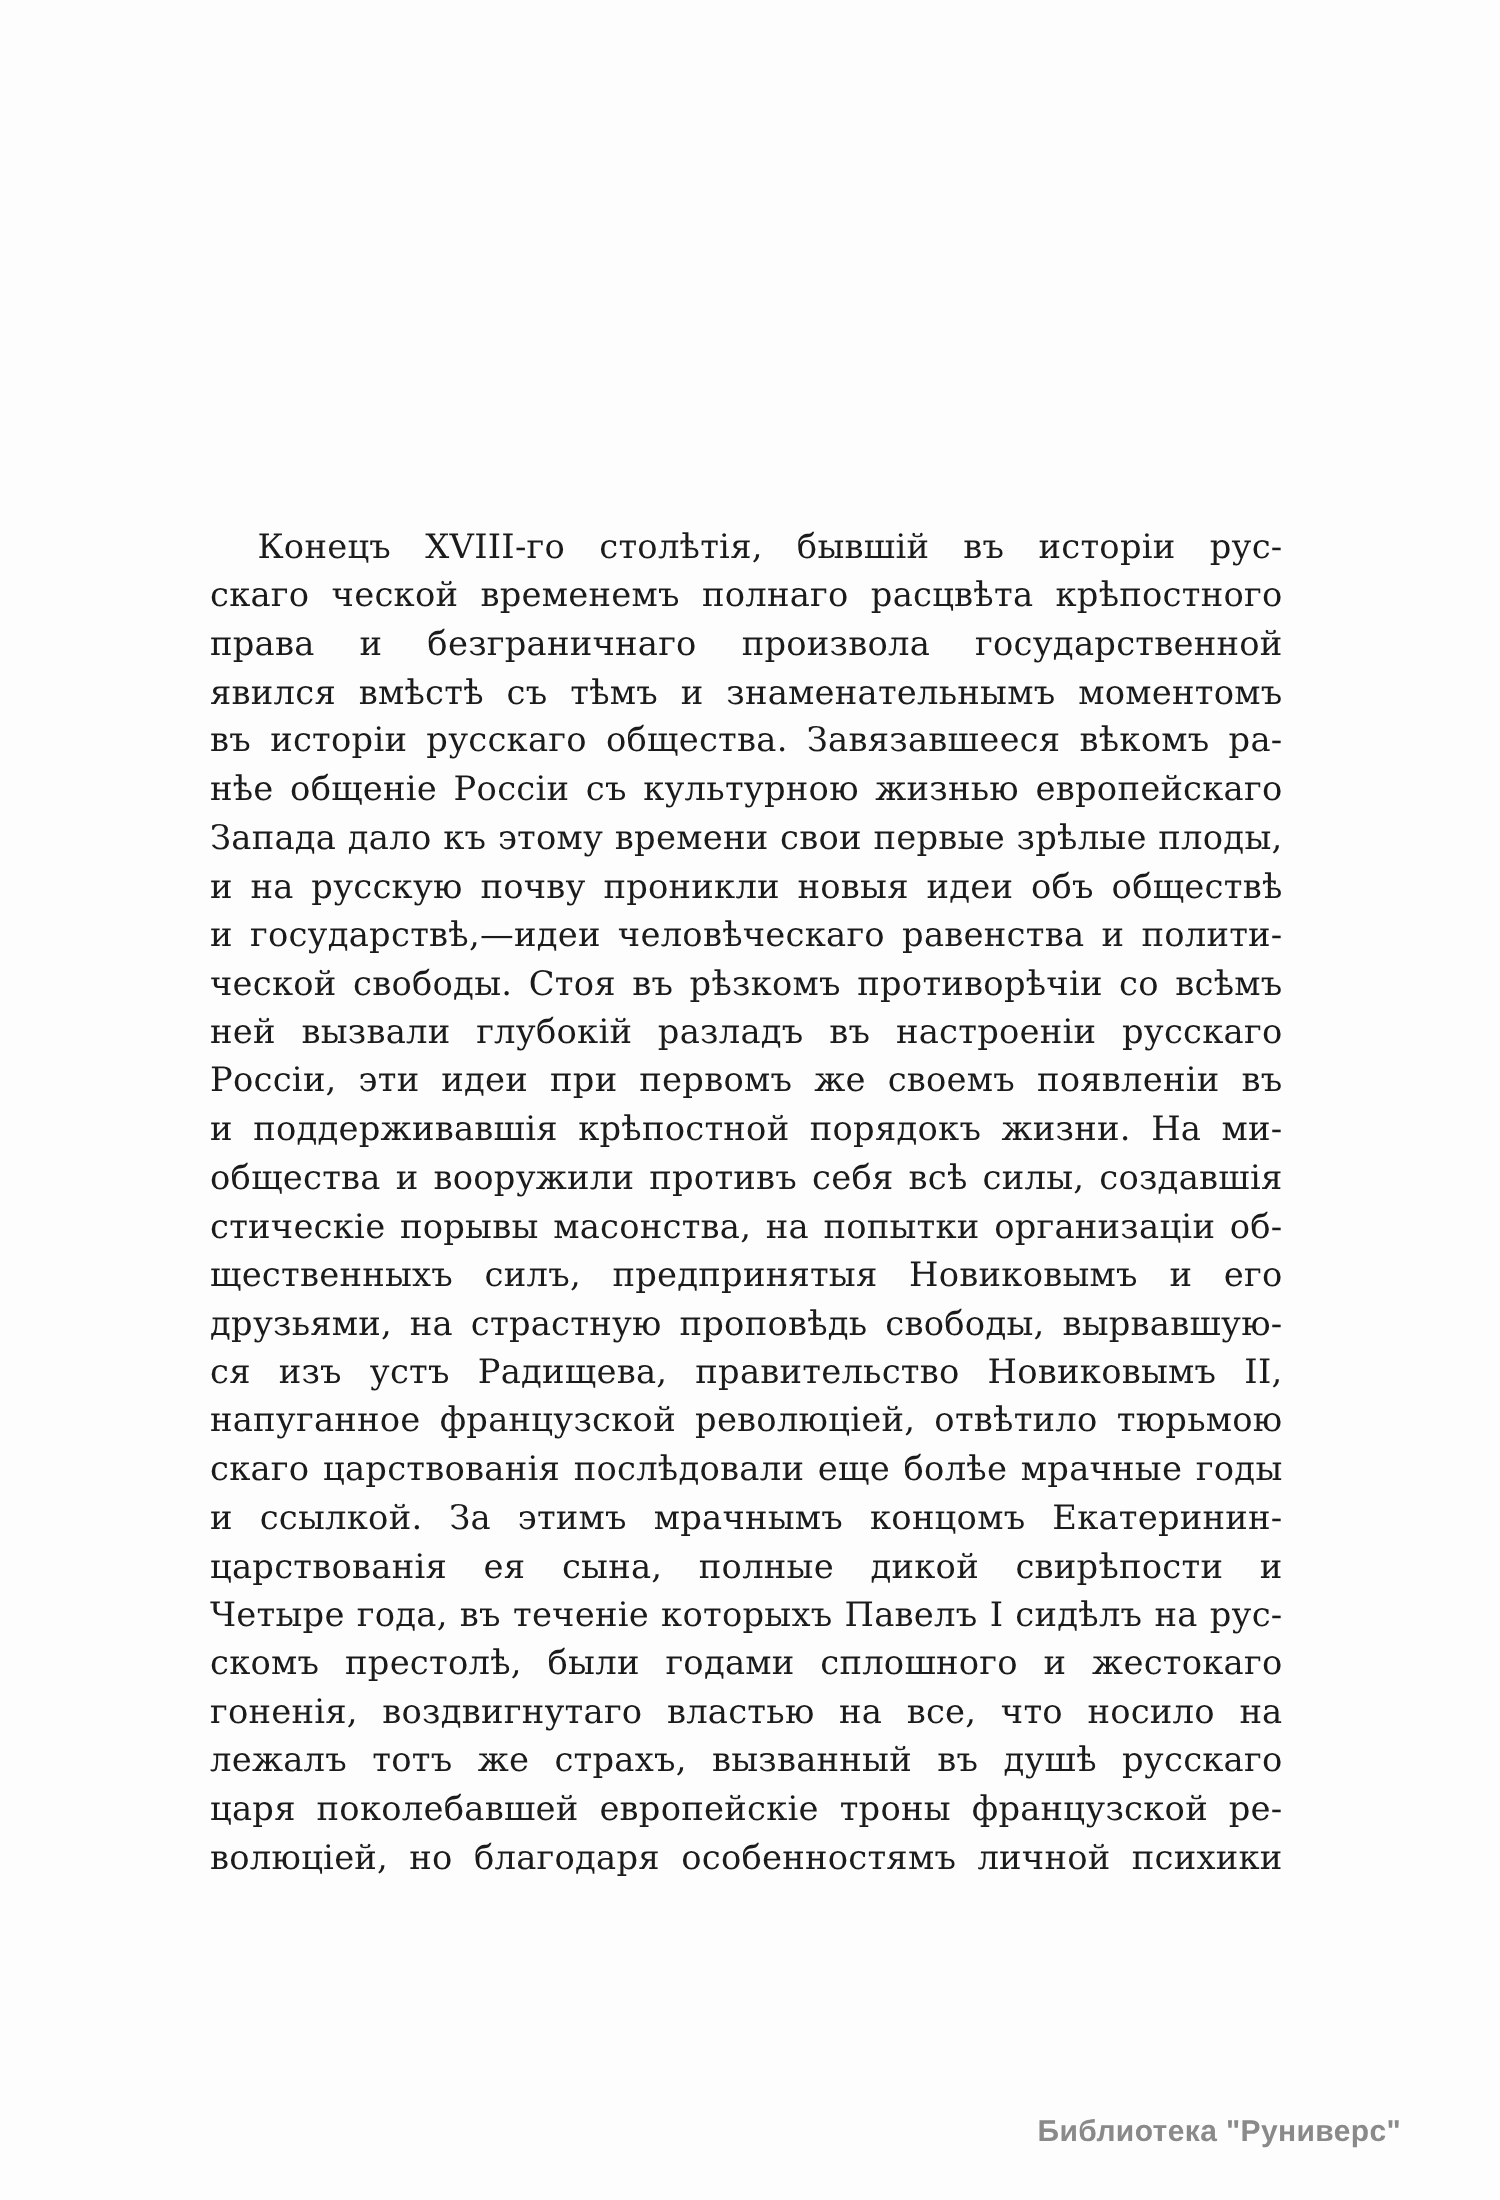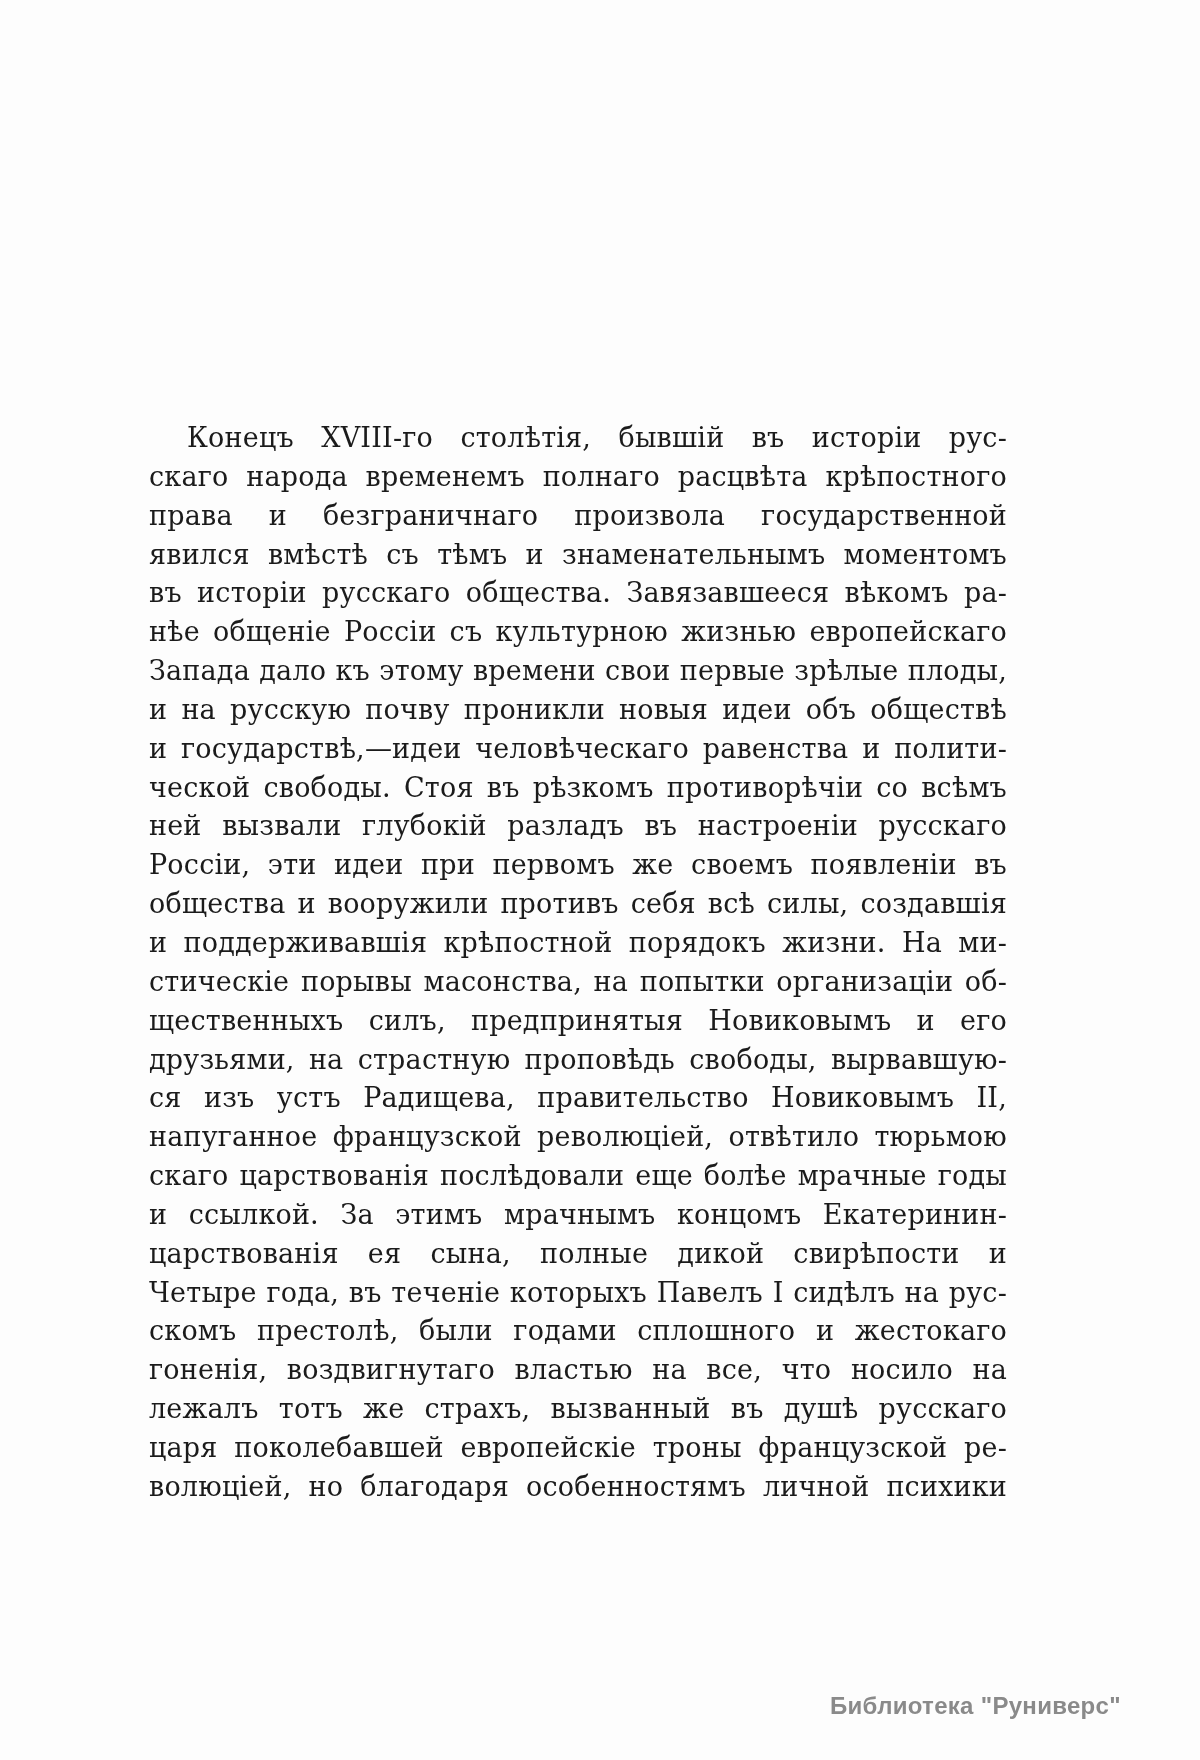--- a/index.html
+++ b/index.html
@@ -10,21 +10,21 @@
     background: var(--paper, #fdfdfd);
     font-family: "DejaVu Serif", "Liberation Serif", serif;
     overflow: hidden;
   }
   .page {
     position: absolute;
     inset: 0;
   }
   .text-block {
     position: absolute;
-    left: 149px;
+    left: 168px;
     top: 419px;
     width: 858px;
     color: var(--ink, #1b1b1b);
     font-size: 27px;
     line-height: 38.85px;
   }
   .text-line {
     text-align: justify;
     text-align-last: justify;
     max-height: 38.85px;
@@ -44,33 +44,33 @@
     color: var(--wm, #8a8a8a);
     letter-spacing: 0.3px;
   }
 </style>
 </head>
 <body style="--paper: #fdfdfd; --ink: #1b1b1b; --wm: #8a8a8a;">
 
 <div class="page">
   <div class="text-block">
       <div class="text-line">Конецъ XVIII-го столѣтія, бывшій въ исторіи рус-</div>
-      <div class="text-line">скаго народа временемъ полнаго расцвѣта крѣпостного</div>
+      <div class="text-line">скаго ческой временемъ полнаго расцвѣта крѣпостного</div>
       <div class="text-line">права и безграничнаго произвола государственной власти,</div>
       <div class="text-line">явился вмѣстѣ съ тѣмъ и знаменательнымъ моментомъ</div>
       <div class="text-line">въ исторіи русскаго общества. Завязавшееся вѣкомъ ра-</div>
       <div class="text-line">нѣе общеніе Россіи съ культурною жизнью европейскаго</div>
       <div class="text-line">Запада дало къ этому времени свои первые зрѣлые плоды,</div>
       <div class="text-line">и на русскую почву проникли новыя идеи объ обществѣ</div>
       <div class="text-line">и государствѣ,—идеи человѣческаго равенства и полити-</div>
       <div class="text-line">ческой свободы. Стоя въ рѣзкомъ противорѣчіи со всѣмъ</div>
       <div class="text-line">ней вызвали глубокій разладъ въ настроеніи русскаго</div>
       <div class="text-line">Россіи, эти идеи при первомъ же своемъ появленіи въ</div>
+      <div class="text-line">и поддерживавшія крѣпостной порядокъ жизни. На ми-</div>
       <div class="text-line">общества и вооружили противъ себя всѣ силы, создавшія</div>
-      <div class="text-line">и поддерживавшія крѣпостной порядокъ жизни. На ми-</div>
       <div class="text-line">стическіе порывы масонства, на попытки организаціи об-</div>
       <div class="text-line">щественныхъ силъ, предпринятыя Новиковымъ и его</div>
       <div class="text-line">друзьями, на страстную проповѣдь свободы, вырвавшую-</div>
       <div class="text-line">ся изъ устъ Радищева, правительство Новиковымъ II,</div>
       <div class="text-line">напуганное французской революціей, отвѣтило тюрьмою</div>
       <div class="text-line">скаго царствованія послѣдовали еще болѣе мрачные годы</div>
       <div class="text-line">и ссылкой. За этимъ мрачнымъ концомъ Екатеринин-</div>
       <div class="text-line">царствованія ея сына, полные дикой свирѣпости и безумія.</div>
       <div class="text-line">Четыре года, въ теченіе которыхъ Павелъ I сидѣлъ на рус-</div>
       <div class="text-line">скомъ престолѣ, были годами сплошного и жестокаго</div>

